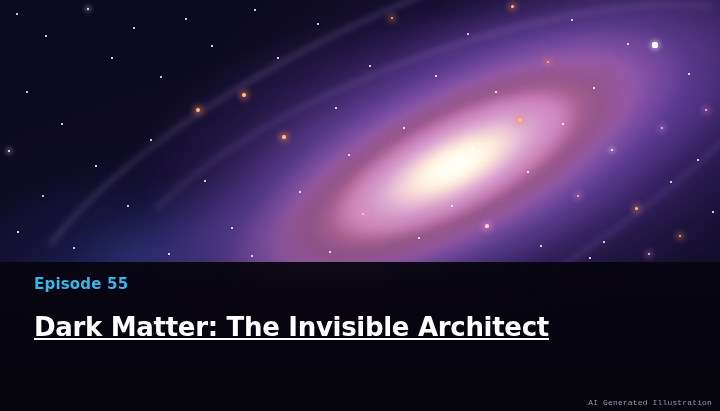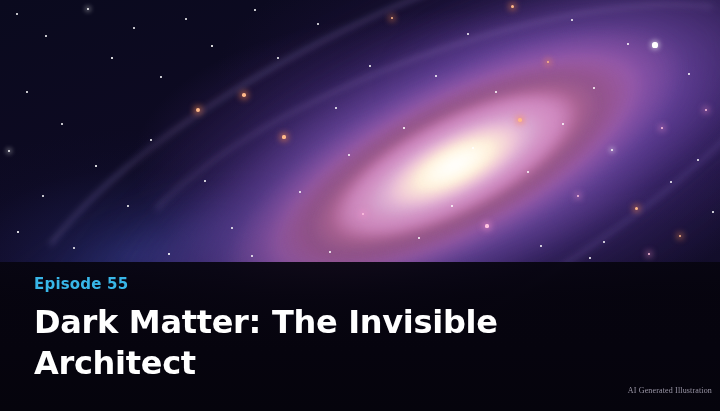--- a/index.html
+++ b/index.html
@@ -166,34 +166,35 @@
   }
   .episode-label {
     font-size:15px;
     font-weight:bold;
     letter-spacing:0.2px;
     color:#38b6e8;
     line-height:1.1;
     margin-bottom:9px;
   }
   .episode-title {
-    font-size:32px;
+    font-size:26px;
     font-weight:bold;
     color:#ffffff;
-    line-height:41px;
+    line-height:51px;
     letter-spacing:-0.3px;
     max-width:600px;
+    text-decoration:underline;
   }
   .credit {
     position:absolute;
-    right:8px; bottom:16px;
+    right:8px; bottom:4px;
     font-size:8px;
     color:#9a96a6;
     letter-spacing:0.15px;
-    font-family:Liberation Serif, serif;
+    font-family:Liberation Mono, monospace;
   }
 </style>
 </head>
 <body>
 
 <div class="cover">
 
   <div class="artwork">
     <div class="space-base"></div>
     <div class="nebula-wisp-a"></div>

